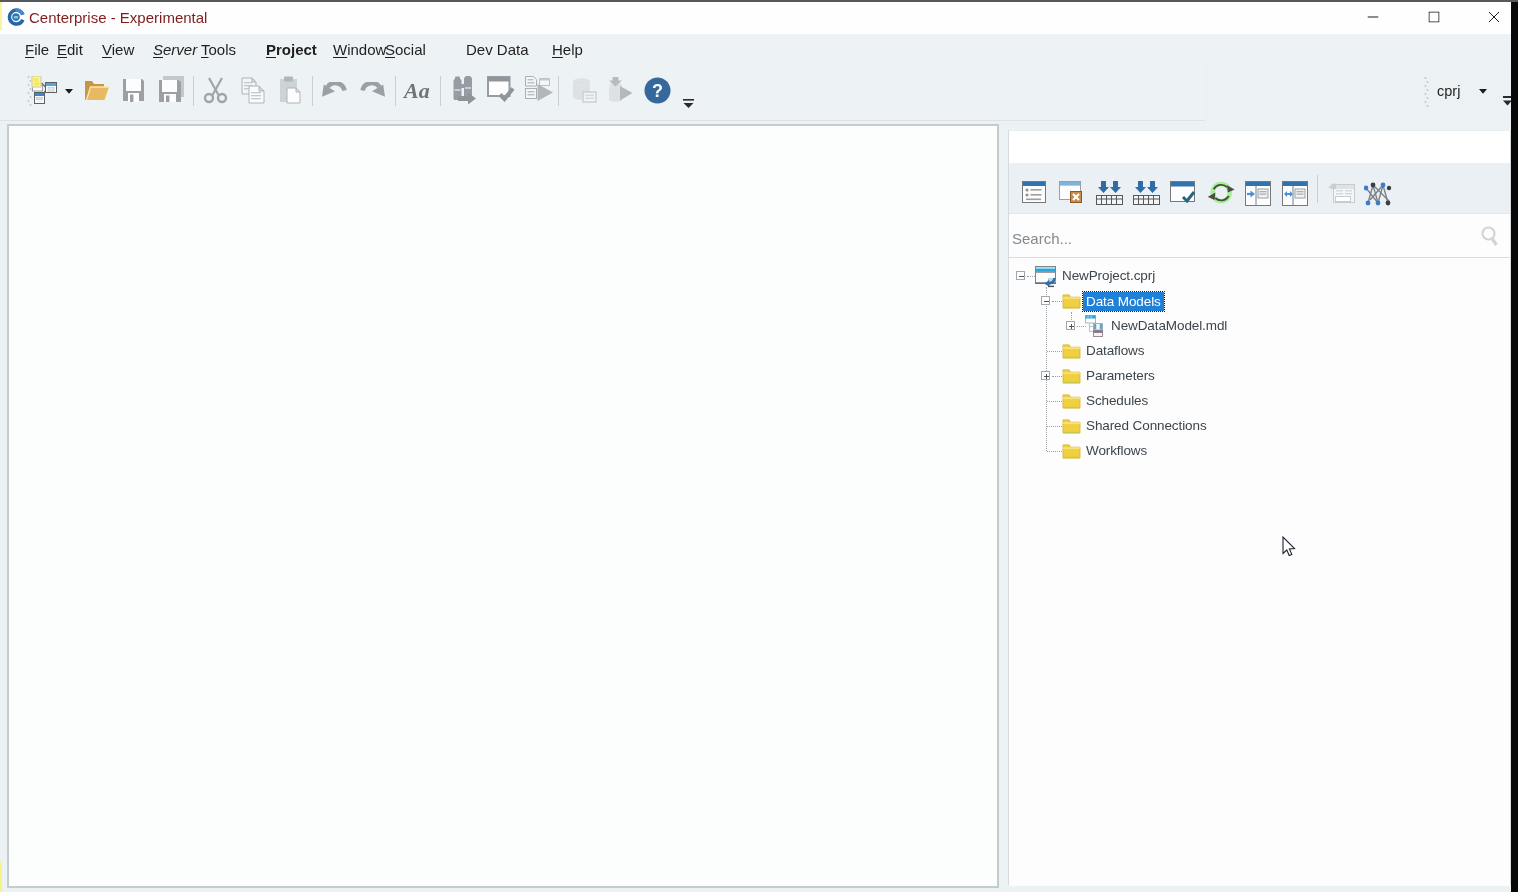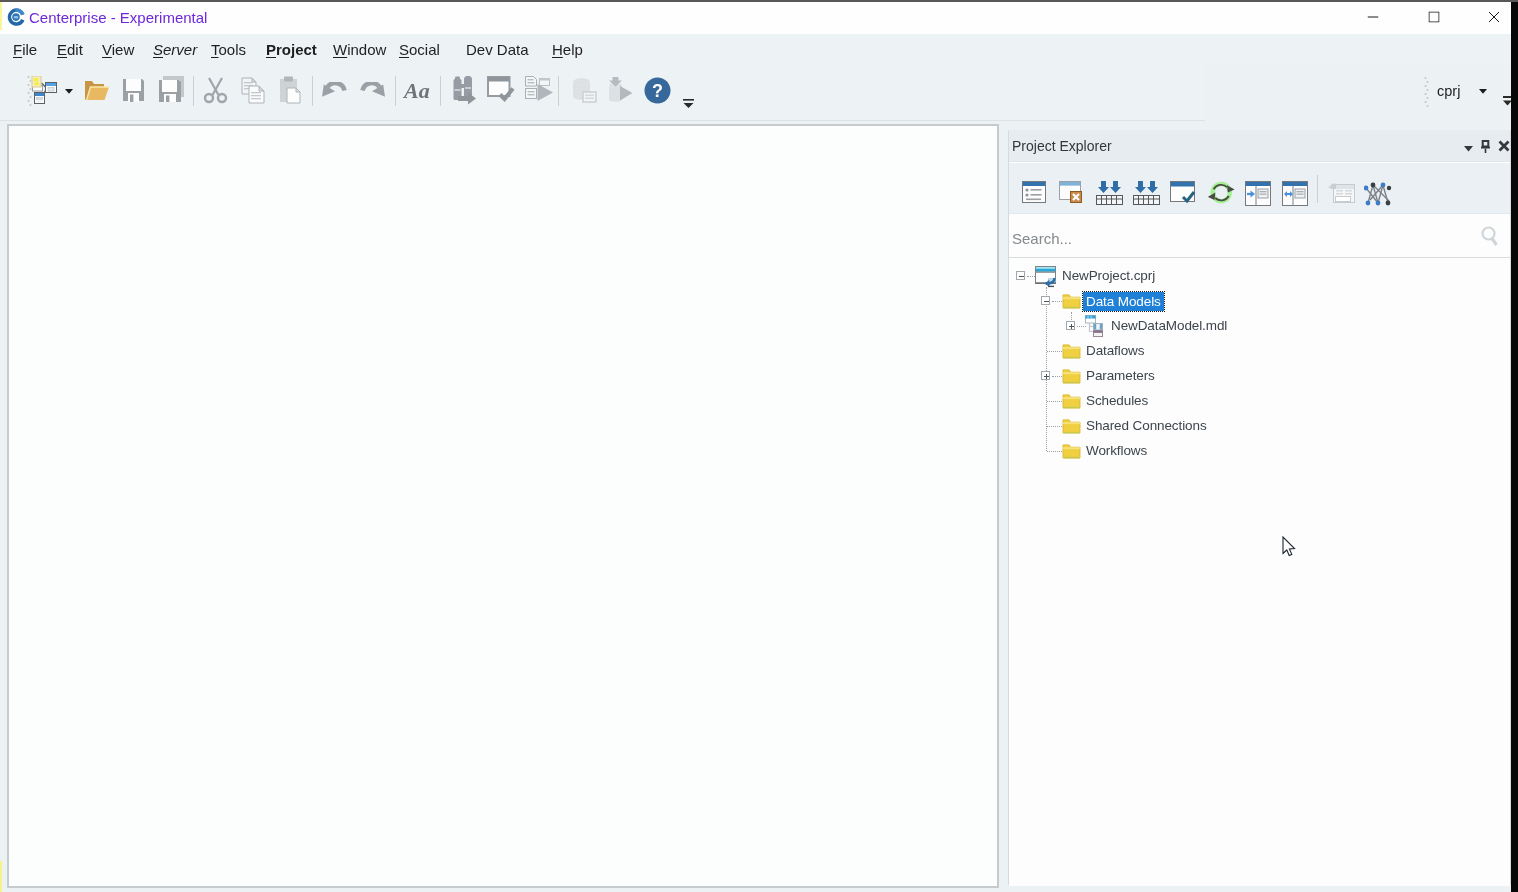--- a/index.html
+++ b/index.html
@@ -6,21 +6,21 @@
   html,body { width:1518px; height:892px; overflow:hidden; font-family:"Liberation Sans", sans-serif; }
   body { position:relative; background:#ecf1f4; }
   .abs { position:absolute; }
 
   
   #topline { left:0; top:0; width:1518px; height:2px; background:#585858; }
   #titlebar { left:0; top:2px; width:1511px; height:32px; background:#fefefe; }
   #yellow-top { left:0; top:2px; width:2px; height:28px; background:#f8f59a; }
   #yellow-bot { left:0; top:861px; width:2px; height:31px; background:#f6f388; }
   #blackstrip { left:1511px; top:2px; width:7px; height:890px; background:#070707; }
-  #title-text { left:29px; top:9px; font-size:15px; color:#6d28d9; }
+  #title-text { left:29px; top:9px; font-size:15px; color:#7f1d1d; }
 
   
   .winbtn { position:absolute; top:2px; width:45px; height:30px; }
   .winbtn svg { position:absolute; left:50%; top:50%; transform:translate(-50%,-50%); }
 
   
   #menubar { left:0; top:34px; width:1511px; height:30px; background:#edf2f5; }
   .menu-item { position:absolute; top:7px; font-size:15px; color:#1f1f1f; }
   .menu-item u { text-decoration-thickness:1px; text-underline-offset:2px; }
 
@@ -81,28 +81,28 @@
       <rect x="0.5" y="0.5" width="10" height="10" fill="none" stroke="#1a1a1a"></rect>
     </svg>
   </div>
 <div class="winbtn" style="left:1471px;">
     <svg width="11" height="11" viewBox="0 0 11 11">
       <path d="M0.5 0.5 L10.5 10.5 M10.5 0.5 L0.5 10.5" stroke="#1a1a1a" fill="none"></path>
     </svg>
   </div>
 
 <div class="abs" id="menubar">
-  <div class="menu-item" style="left:13px;"><u>F</u>ile</div>
+  <div class="menu-item" style="left:25px;"><u>F</u>ile</div>
   <div class="menu-item" style="left:57px;"><u>E</u>dit</div>
   <div class="menu-item" style="left:102px;"><u>V</u>iew</div>
   <div class="menu-item" style="left:153px;font-style:italic;"><u>S</u>erver</div>
-  <div class="menu-item" style="left:211px;"><u>T</u>ools</div>
+  <div class="menu-item" style="left:201px;"><u>T</u>ools</div>
   <div class="menu-item" style="left:266px;font-weight:bold;"><u>P</u>roject</div>
   <div class="menu-item" style="left:333px;"><u>W</u>indow</div>
-  <div class="menu-item" style="left:399px;"><u>S</u>ocial</div>
+  <div class="menu-item" style="left:385px;"><u>S</u>ocial</div>
   <div class="menu-item" style="left:466px;">Dev Data</div>
   <div class="menu-item" style="left:552px;"><u>H</u>elp</div>
 </div>
 
 <div class="abs" id="toolbar">
 
   <svg class="abs" style="left:27px; top:11px;" width="5" height="34" viewBox="0 0 5 34">
     <g fill="#c4cacd">
       <circle cx="1.5" cy="2" r="1.1"></circle>
         <circle cx="3.5" cy="6" r="1.1"></circle>
@@ -284,34 +284,20 @@
 
   <svg class="abs" style="left:1503px; top:32px;" width="9" height="12" viewBox="0 0 9 12">
     <rect x="0" y="0" width="9" height="2" fill="#2a2a2a"></rect>
     <path d="M0 4.5 H9 L4.5 9.5 Z" fill="#2a2a2a"></path>
   </svg>
 </div>
 
 <div class="abs" id="canvas"></div>
 
 <div class="abs" id="panel">
-  <div id="panel-header">
-    <div class="ph-text">Project Explorer</div>
-    <svg class="abs" style="left:455px; top:15px;" width="9" height="6" viewBox="0 0 9 6">
-        <path d="M0 0 H9 L4.5 5.5 Z" fill="#33383c"></path>
-      </svg>
-    <svg class="abs" style="left:472px; top:9px;" width="10" height="14" viewBox="0 0 10 14">
-      <rect x="1.7" y="1" width="5.6" height="5.5" fill="none" stroke="#33383c" stroke-width="2"></rect>
-      <rect x="0" y="6.6" width="9" height="1.9" fill="#33383c"></rect>
-      <rect x="3.7" y="8.5" width="1.6" height="4.5" fill="#33383c"></rect>
-    </svg>
-    <svg class="abs" style="left:489px; top:9px;" width="12" height="12" viewBox="0 0 12 12">
-        <path d="M1.5 1.5 L10.5 10.5 M10.5 1.5 L1.5 10.5" stroke="#33383c" stroke-width="2.8" fill="none"></path>
-      </svg>
-  </div>
   <div id="panel-toolbar">
 
     <svg class="picon" style="left:13px;" width="24" height="22" viewBox="0 0 24 22">
       <rect x="0.5" y="0.5" width="23" height="21" fill="#fdfdfd" stroke="#76797c"></rect>
       <rect x="1" y="1" width="22" height="4" fill="#3272ad"></rect>
       <circle cx="5" cy="9" r="1.6" fill="#8e959a"></circle>
       <circle cx="5" cy="14" r="1.6" fill="#8e959a"></circle>
       <rect x="8.5" y="8" width="11" height="1.6" fill="#9aa0a4"></rect>
       <rect x="8.5" y="13" width="11" height="1.6" fill="#9aa0a4"></rect>
       <rect x="4" y="17.5" width="15" height="1.6" fill="#9aa0a4"></rect>

